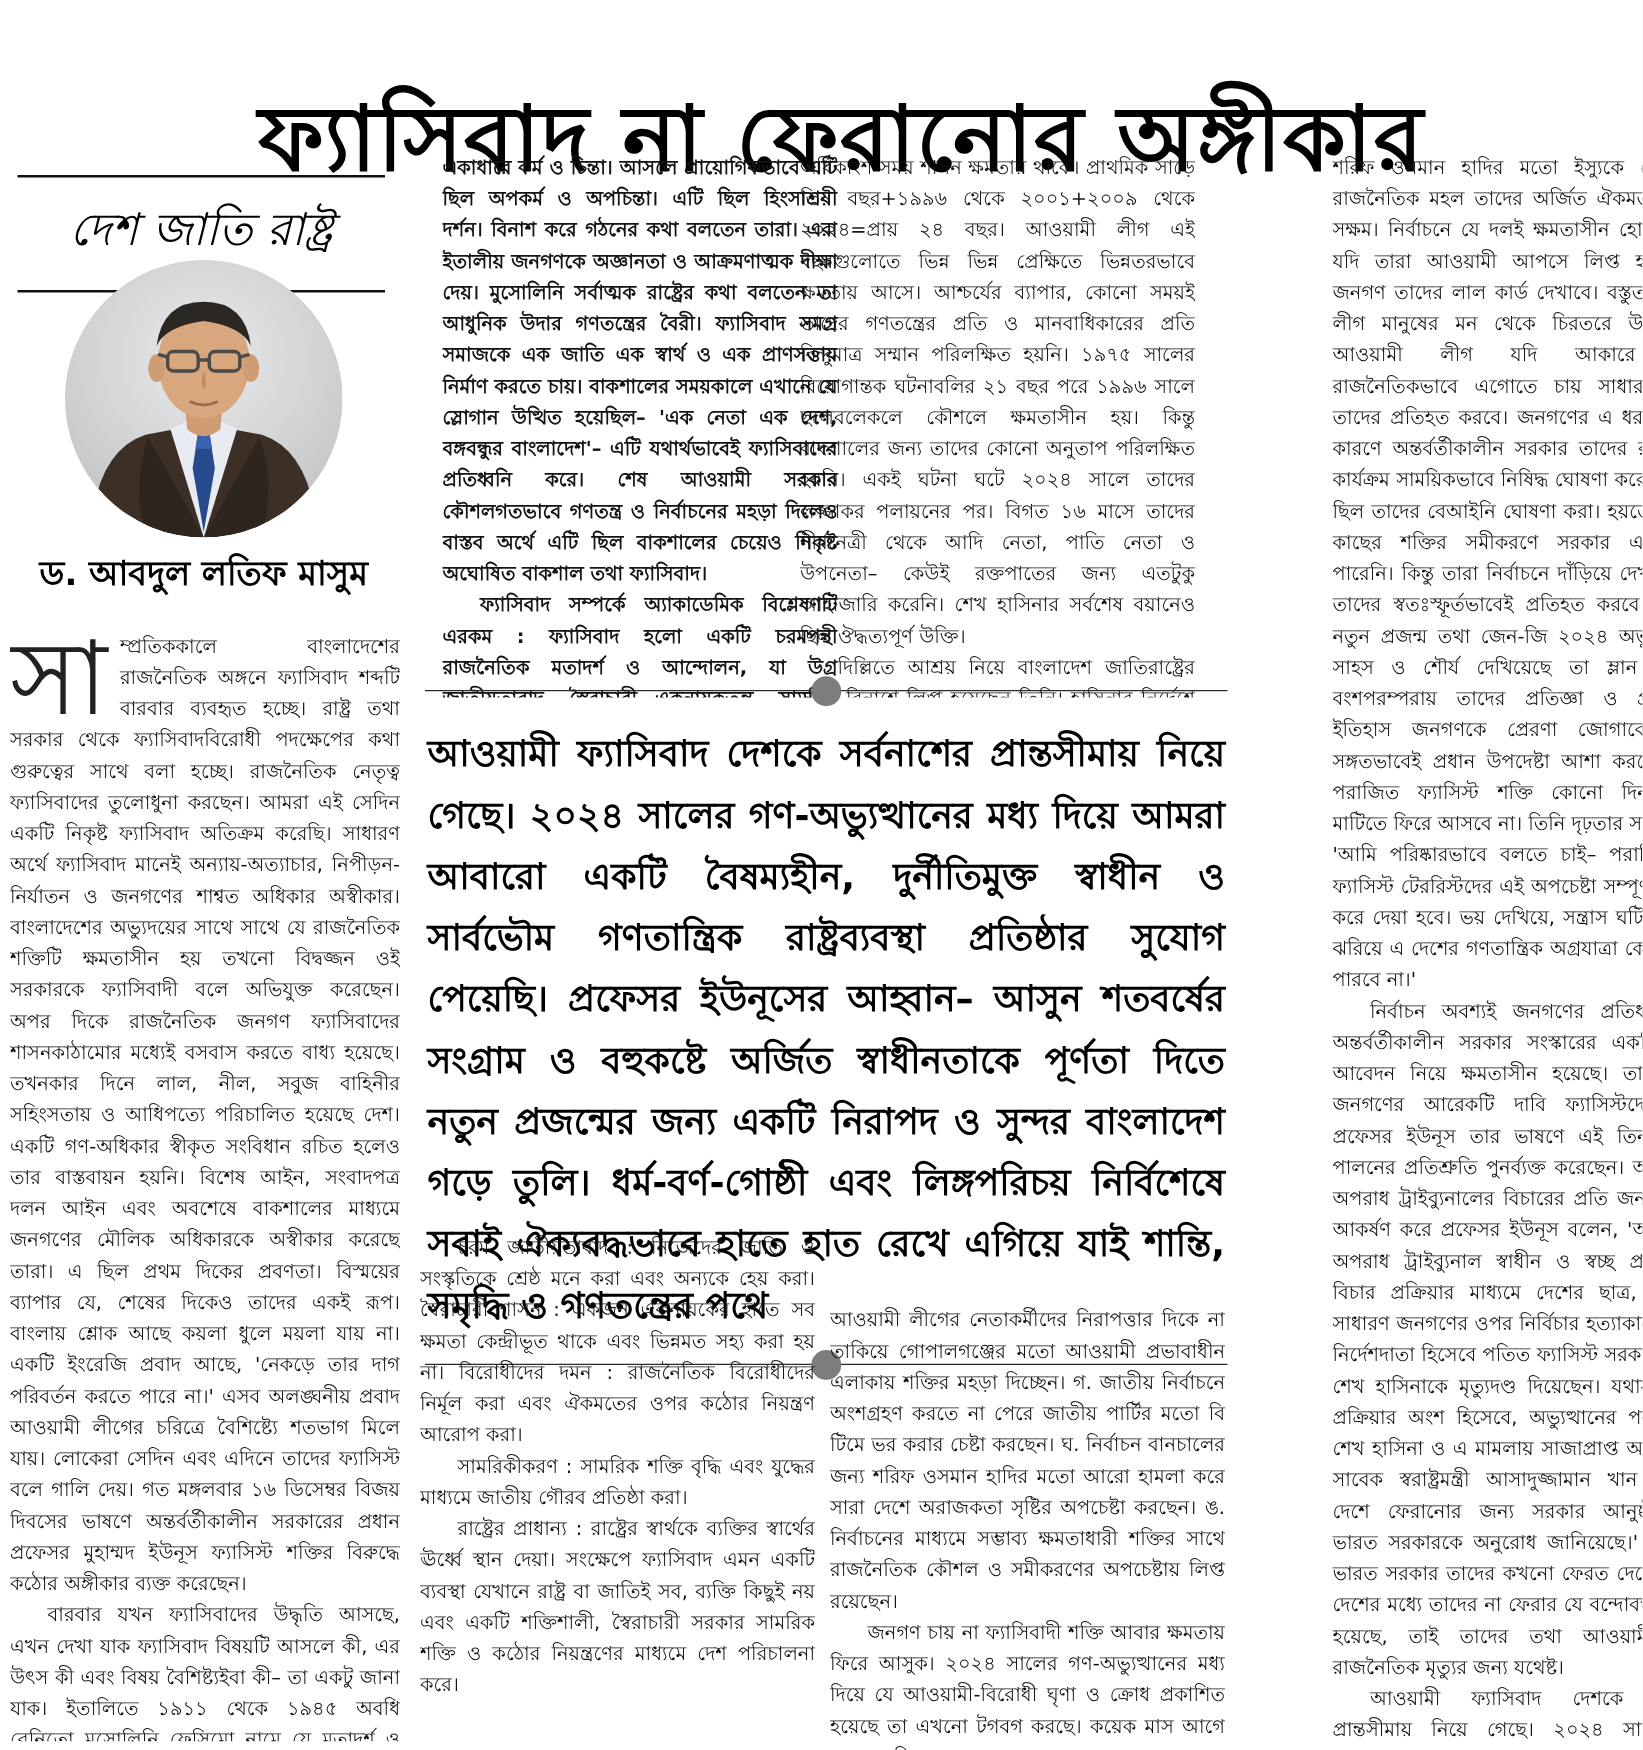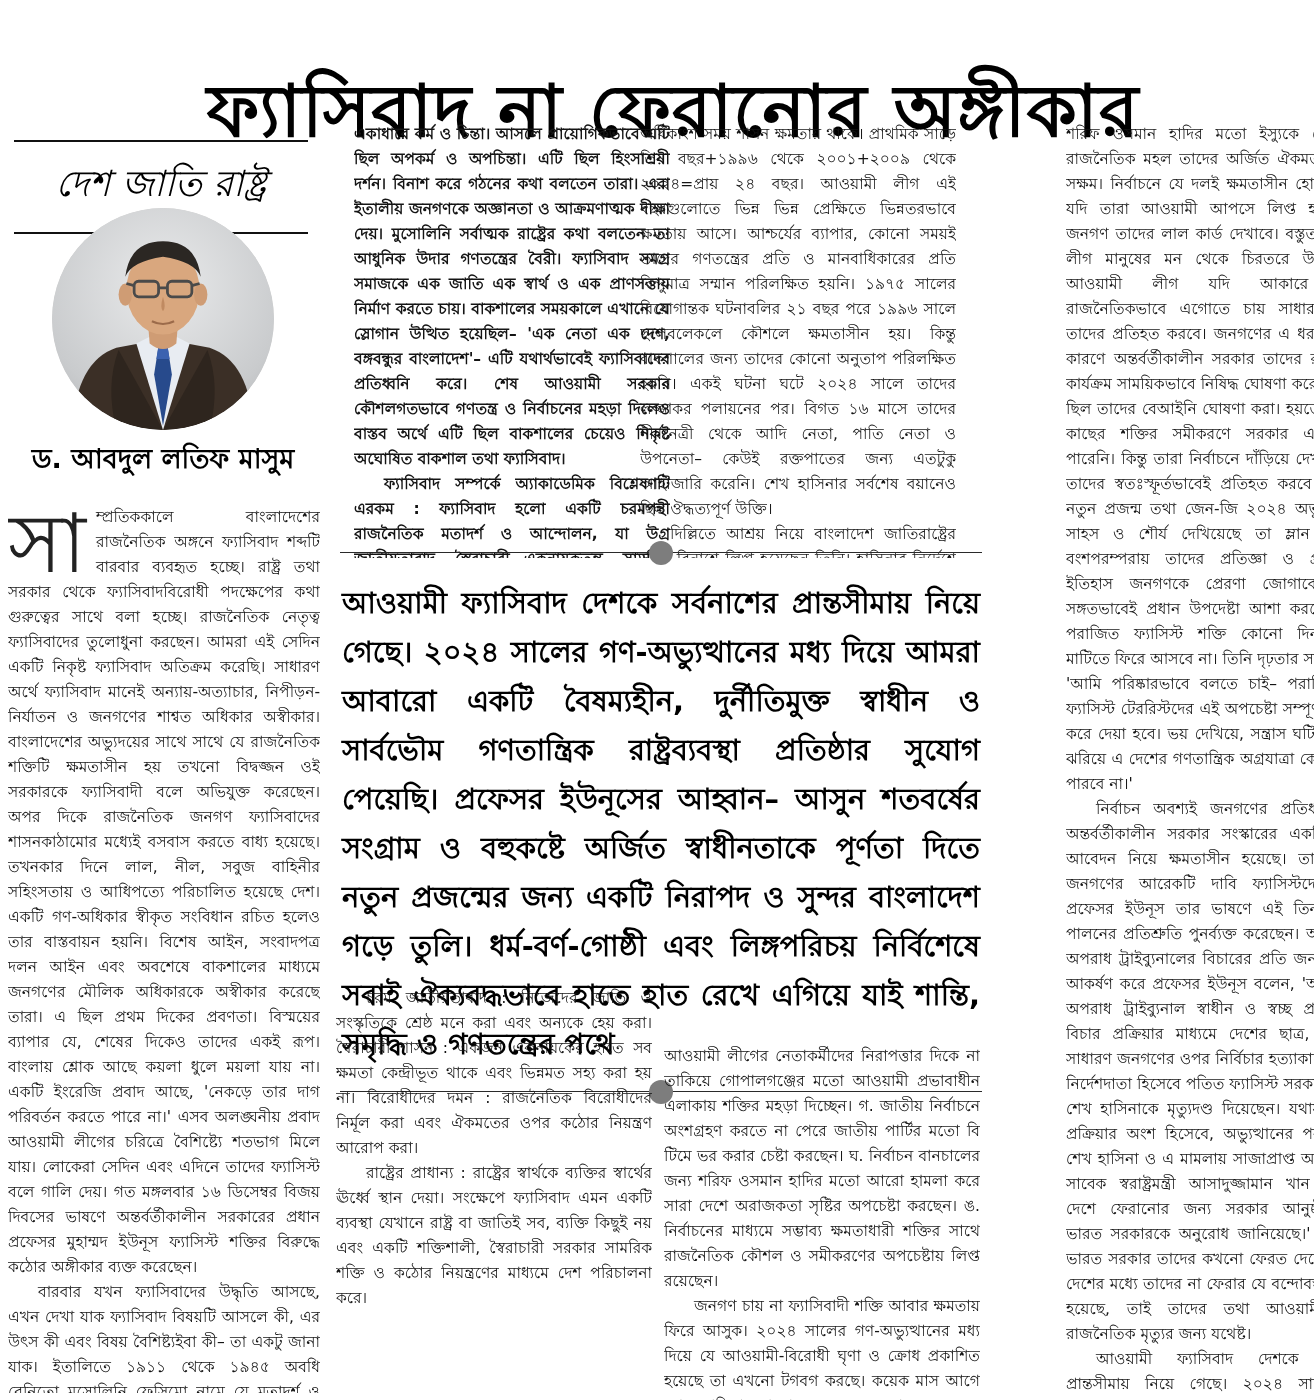--- a/index.html
+++ b/index.html
@@ -129,20 +129,21 @@
       <span class="pq-dot"></span>
     </div>
     <div class="pq-text">আওয়ামী ফ্যাসিবাদ দেশকে সর্বনাশের প্রান্তসীমায় নিয়ে গেছে। ২০২৪ সালের গণ-অভ্যুত্থানের মধ্য দিয়ে আমরা আবারো একটি বৈষম্যহীন, দুর্নীতিমুক্ত স্বাধীন ও সার্বভৌম গণতান্ত্রিক রাষ্ট্রব্যবস্থা প্রতিষ্ঠার সুযোগ পেয়েছি। প্রফেসর ইউনূসের আহ্বান– আসুন শতবর্ষের সংগ্রাম ও বহুকষ্টে অর্জিত স্বাধীনতাকে পূর্ণতা দিতে নতুন প্রজন্মের জন্য একটি নিরাপদ ও সুন্দর বাংলাদেশ গড়ে তুলি। ধর্ম-বর্ণ-গোষ্ঠী এবং লিঙ্গপরিচয় নির্বিশেষে সবাই ঐক্যবদ্ধভাবে হাতে হাত রেখে এগিয়ে যাই শান্তি, সমৃদ্ধি ও গণতন্ত্রের পথে</div>
     <div class="pq-rule">
       <span class="pq-dot"></span>
     </div>
   </div>
 
   <div id="col2-bottom" class="col">
     <p class="indent">চরম জাতীয়তাবাদ : নিজেদের জাতি ও সংস্কৃতিকে শ্রেষ্ঠ মনে করা এবং অন্যকে হেয় করা। স্বৈরাচারী শাসন : একজন একনায়কের হাতে সব ক্ষমতা কেন্দ্রীভূত থাকে এবং ভিন্নমত সহ্য করা হয় না। বিরোধীদের দমন : রাজনৈতিক বিরোধীদের নির্মূল করা এবং ঐকমতের ওপর কঠোর নিয়ন্ত্রণ আরোপ করা।</p>
+    <p class="indent">সামরিকীকরণ : সামরিক শক্তি বৃদ্ধি এবং যুদ্ধের মাধ্যমে জাতীয় গৌরব প্রতিষ্ঠা করা।</p>
     <p class="indent">রাষ্ট্রের প্রাধান্য : রাষ্ট্রের স্বার্থকে ব্যক্তির স্বার্থের ঊর্ধ্বে স্থান দেয়া। সংক্ষেপে ফ্যাসিবাদ এমন একটি ব্যবস্থা যেখানে রাষ্ট্র বা জাতিই সব, ব্যক্তি কিছুই নয় এবং একটি শক্তিশালী, স্বৈরাচারী সরকার সামরিক শক্তি ও কঠোর নিয়ন্ত্রণের মাধ্যমে দেশ পরিচালনা করে।</p>
 
   </div>
 
   <div id="col3-bottom" class="col">
     <p>আওয়ামী লীগের নেতাকর্মীদের নিরাপত্তার দিকে না তাকিয়ে গোপালগঞ্জের মতো আওয়ামী প্রভাবাধীন এলাকায় শক্তির মহড়া দিচ্ছেন। গ. জাতীয় নির্বাচনে অংশগ্রহণ করতে না পেরে জাতীয় পার্টির মতো বি টিমে ভর করার চেষ্টা করছেন। ঘ. নির্বাচন বানচালের জন্য শরিফ ওসমান হাদির মতো আরো হামলা করে সারা দেশে অরাজকতা সৃষ্টির অপচেষ্টা করছেন। ঙ. নির্বাচনের মাধ্যমে সম্ভাব্য ক্ষমতাধারী শক্তির সাথে রাজনৈতিক কৌশল ও সমীকরণের অপচেষ্টায় লিপ্ত রয়েছেন।</p>
     <p class="indent">জনগণ চায় না ফ্যাসিবাদী শক্তি আবার ক্ষমতায় ফিরে আসুক। ২০২৪ সালের গণ-অভ্যুত্থানের মধ্য দিয়ে যে আওয়ামী-বিরোধী ঘৃণা ও ক্রোধ প্রকাশিত হয়েছে তা এখনো টগবগ করছে। কয়েক মাস আগে যখন হাসিনা আস্ফালন করলেন তখন ৩২ নম্বর বিধ্বস্ত করে জনগণ। এই সেদিনও ছাত্র-জনতা আবার গিয়েছিল। ৩২ নম্বর বাড়িটি এখন বাংলাদেশের মানুষের রাগ দুঃখ-কষ্ট ও ক্রোধের প্রতীকে পরিণত হয়েছে। নির্বাচন সামনে রেখে রাজনৈতিক দলগুলোর পারস্পরিক বাগ্বিতণ্ডা, দ্বন্দ্ব, কলহ দেখে অনেকেই হতাশ হন। জাতি দেখেছে যে</p>
   </div>
 
   <div id="col4" class="col">

